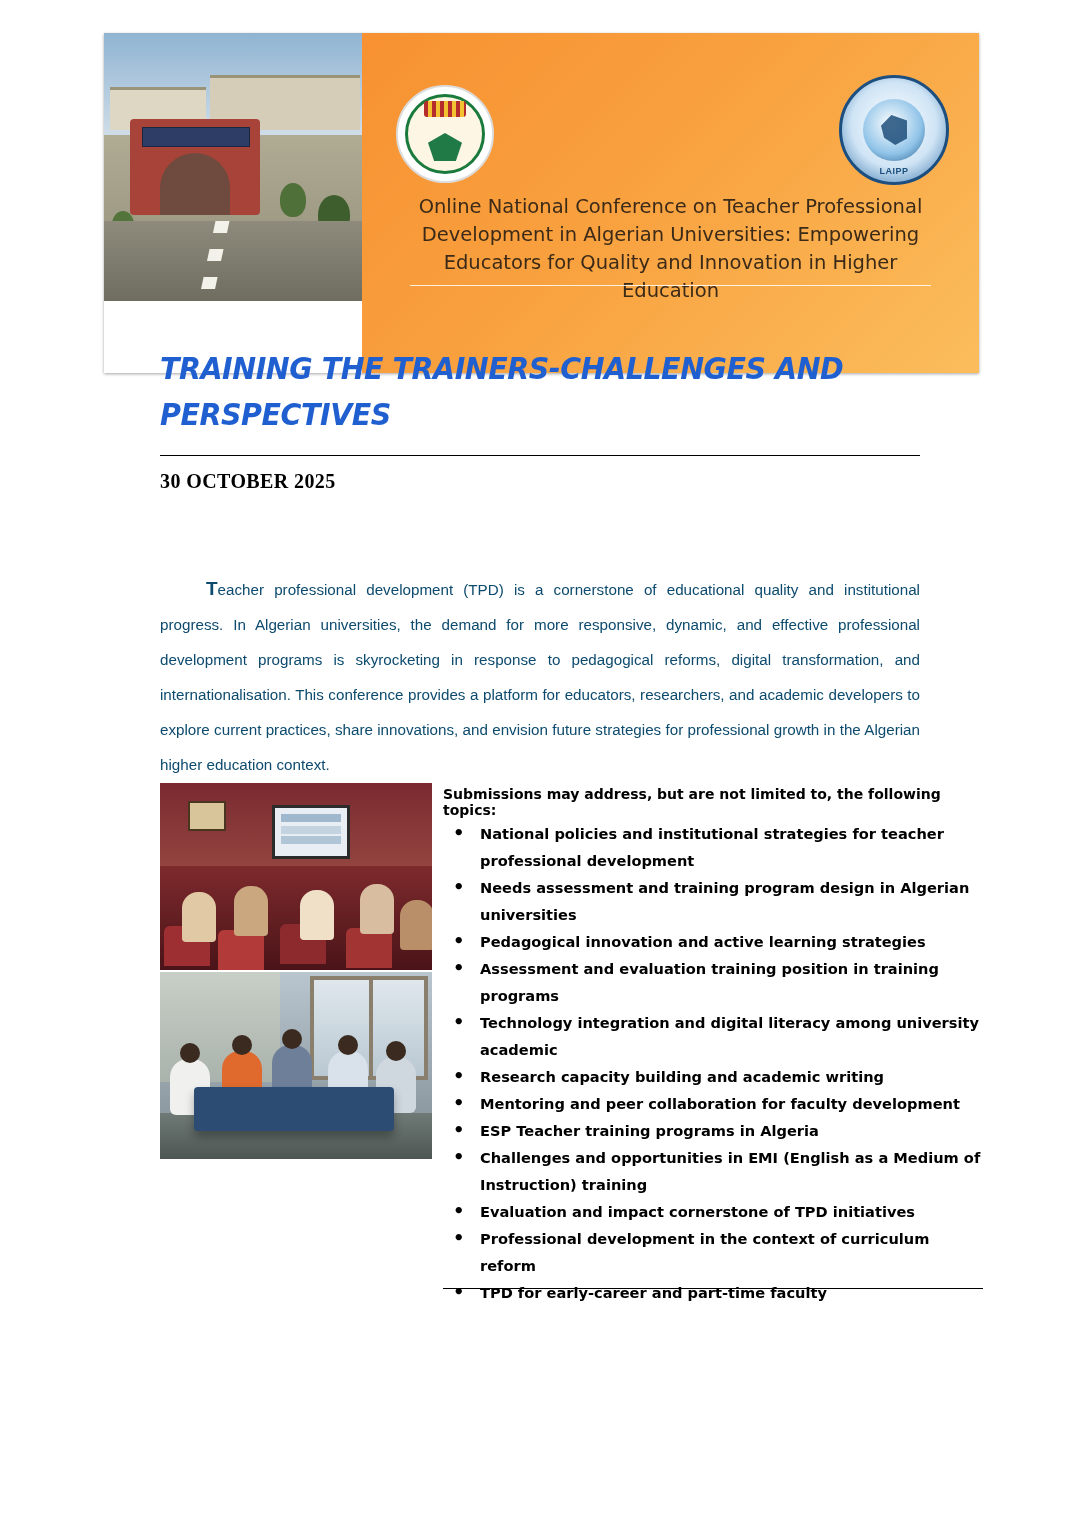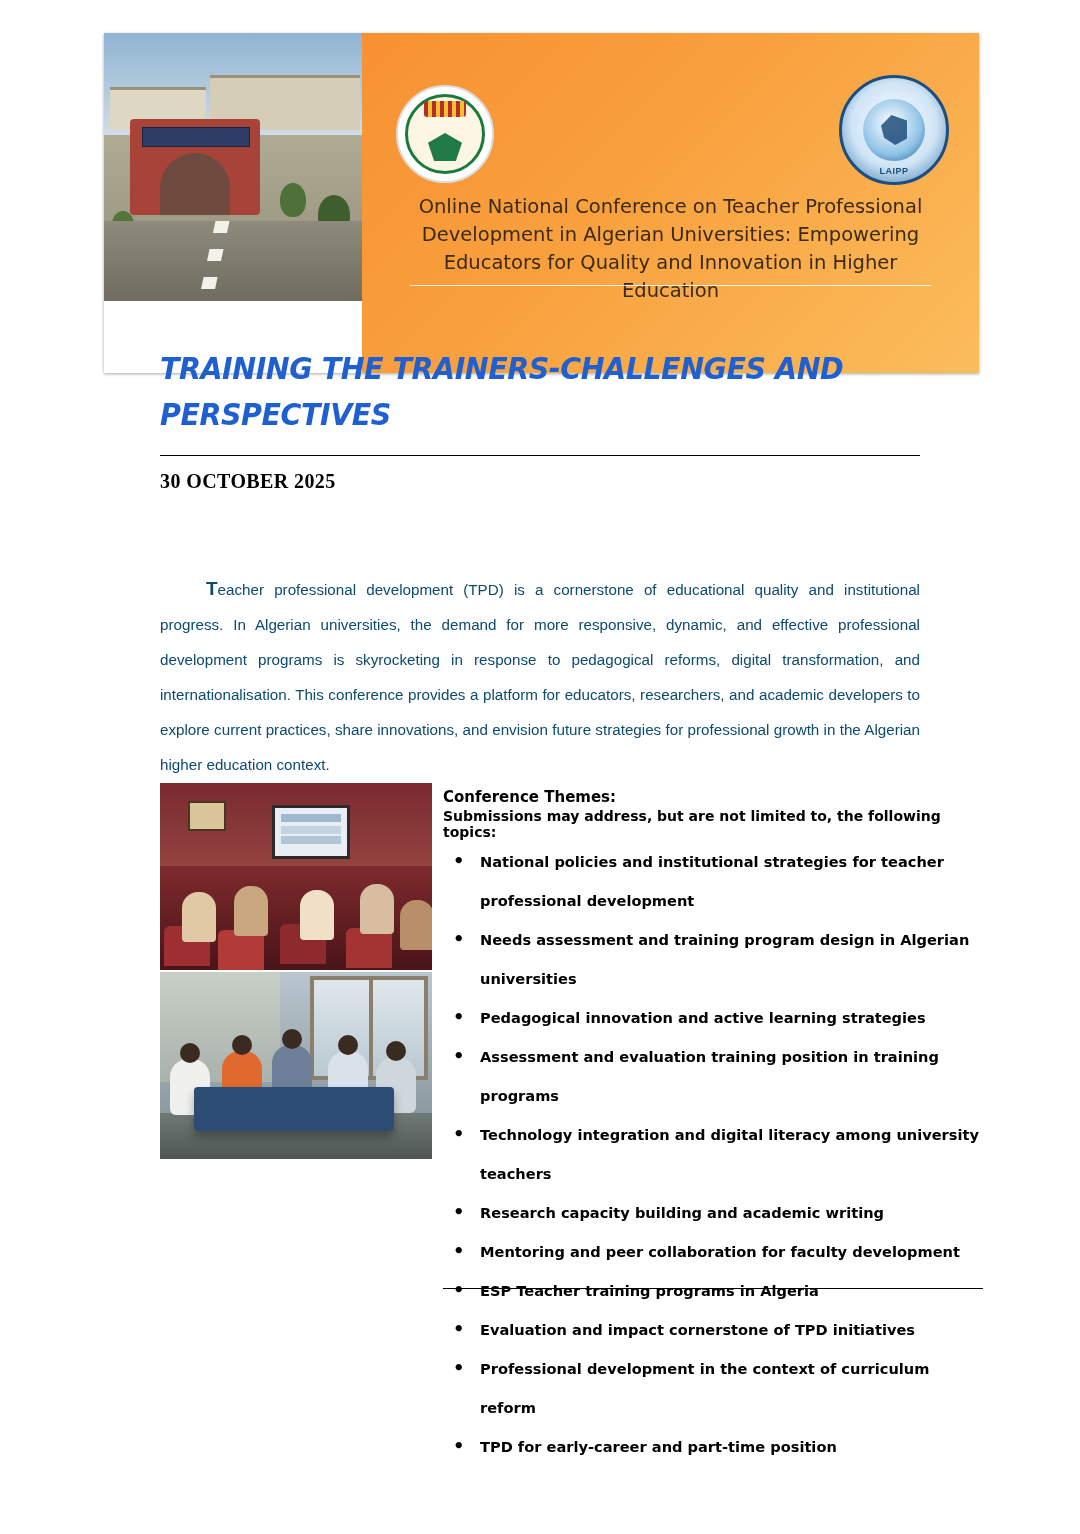--- a/index.html
+++ b/index.html
@@ -288,21 +288,21 @@
   }
   .themes ul {
     list-style: none;
     margin: 2px 0 0 0;
     padding: 0;
   }
   .themes li {
     position: relative;
     padding-left: 37px;
     font-size: 14.6px;
-    line-height: 39px;
+    line-height: 27px;
     margin-bottom: 0;
   }
   .themes li:before {
     content: "\2022";
     position: absolute;
     left: 10px;
     top: -1px;
     font-size: 18px;
   }
   .themes-rule {
@@ -386,29 +386,29 @@
     <div class="p2-head p2-h1"></div>
     <div class="p2-head p2-h2"></div>
     <div class="p2-head p2-h3"></div>
     <div class="p2-head p2-h4"></div>
     <div class="p2-head p2-h5"></div>
     <div class="p2-table"></div>
   </div>
 </div>
 
 <div class="themes">
-  <div class="themes-heading">Conference Themes:</div>
   <div class="themes-sub">Submissions may address, but are not limited to, the following topics:</div>
   <ul>
     <li>National policies and institutional strategies for teacher professional development</li>
     <li>Needs assessment and training program design in Algerian universities</li>
     <li>Pedagogical innovation and active learning strategies</li>
     <li>Assessment and evaluation training position in training programs</li>
-    <li>Technology integration and digital literacy among university teachers</li>
+    <li>Technology integration and digital literacy among university academic</li>
     <li>Research capacity building and academic writing</li>
     <li>Mentoring and peer collaboration for faculty development</li>
     <li>ESP Teacher training programs in Algeria</li>
+    <li>Challenges and opportunities in EMI (English as a Medium of Instruction) training</li>
     <li>Evaluation and impact cornerstone of TPD initiatives</li>
     <li>Professional development in the context of curriculum reform</li>
-    <li>TPD for early-career and part-time position</li>
+    <li>TPD for early-career and part-time faculty</li>
   </ul>
 </div>
 <div class="themes-rule"></div>
 
 </body></html>

